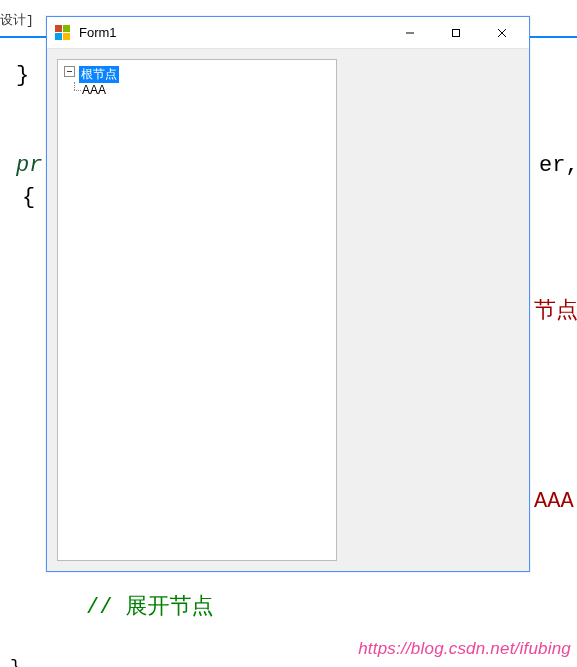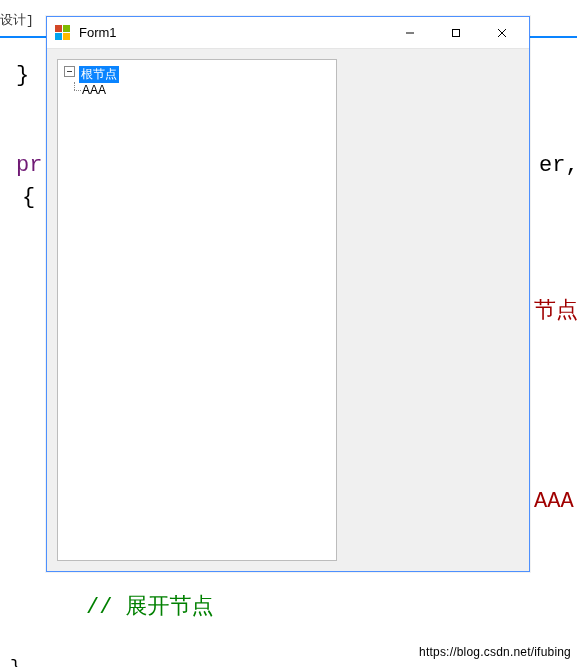--- a/index.html
+++ b/index.html
@@ -1,21 +1,21 @@
 <!DOCTYPE html>
 <html><head>
 <meta charset="utf-8">
 <style>
   * { box-sizing: border-box; }
   html, body { margin:0; padding:0; width:577px; height:667px; font-family: "Segoe UI", Tahoma, sans-serif; background:#fff; overflow:hidden; }
   .stage { position:relative; width:577px; height:667px; }
 
   
   .code-bg { position:absolute; left:0; top:0; width:577px; height:667px; font-family: Consolas, "Courier New", monospace; font-size:22px; line-height:1.45; color:#000; }
-  .code-bg .tok-blue  { color:#701a75; }
+  .code-bg .tok-blue  { color:#14532d;font-style:italic; }
   .code-bg .tok-green { color:#008000;text-align:center; }
   .code-bg .tok-red   { color:#a00000; }
   .code-bg span.line { display:block; white-space:pre; }
   .code-tab-bar { position:absolute; left:0; top:12px; height:24px; font-size:13px; color:#333; }
   .code-tab-bar .divider { border-bottom:2px solid #0a84ff; position:absolute; left:0; top:24px; width:577px; height:0; }
 
   
   .win {
     position:absolute; left:46px; top:16px; width:484px; height:556px;
     background:#f0f0f0; border:1px solid #4d90fe; box-shadow:0 0 0 1px rgba(0,0,0,.05);
@@ -37,21 +37,21 @@
   .tv-row1 { display:flex; align-items:flex-start; height:16px;font-family:Liberation Mono, monospace; }
   .tv-expander { width:11px; height:11px; border:1px solid #888; display:flex; align-items:center; justify-content:center; margin-right:4px; background:#fff; }
   .tv-expander::before { content:""; width:5px; height:1px; background:#444; display:block; }
   .tv-root-label { background:#0a84ff; color:#fff; padding:0 2px; }
   .tv-row2 { display:flex; align-items:center; height:16px; margin-top:0; }
   .tv-line-stub { width:12px; height:16px; position:relative; margin-left:5px; }
   .tv-line-stub::before { content:""; position:absolute; left:5px; top:0; height:8px; width:0; border-left:1px dotted #888; }
   .tv-line-stub::after  { content:""; position:absolute; left:5px; top:8px; width:7px; height:0; border-top:1px dotted #888; }
   .tv-child-label { color:#000; padding:0 1px; }
 
-  .watermark { position:absolute; right:6px; bottom:8px; color:#000000; font-size:12px; font-family: Arial, sans-serif; letter-spacing:.2px; }
+  .watermark { position:absolute; right:6px; bottom:8px; color:#ec4899; font-size:17px; font-family: Arial, sans-serif; letter-spacing:.2px;font-style:italic; }
 </style>
 </head>
 <body>
 
 <div class="stage">
 
   <div class="code-bg">
     <span class="code-tab-bar">
       <span>设计]</span>
       <span class="divider"></span>

